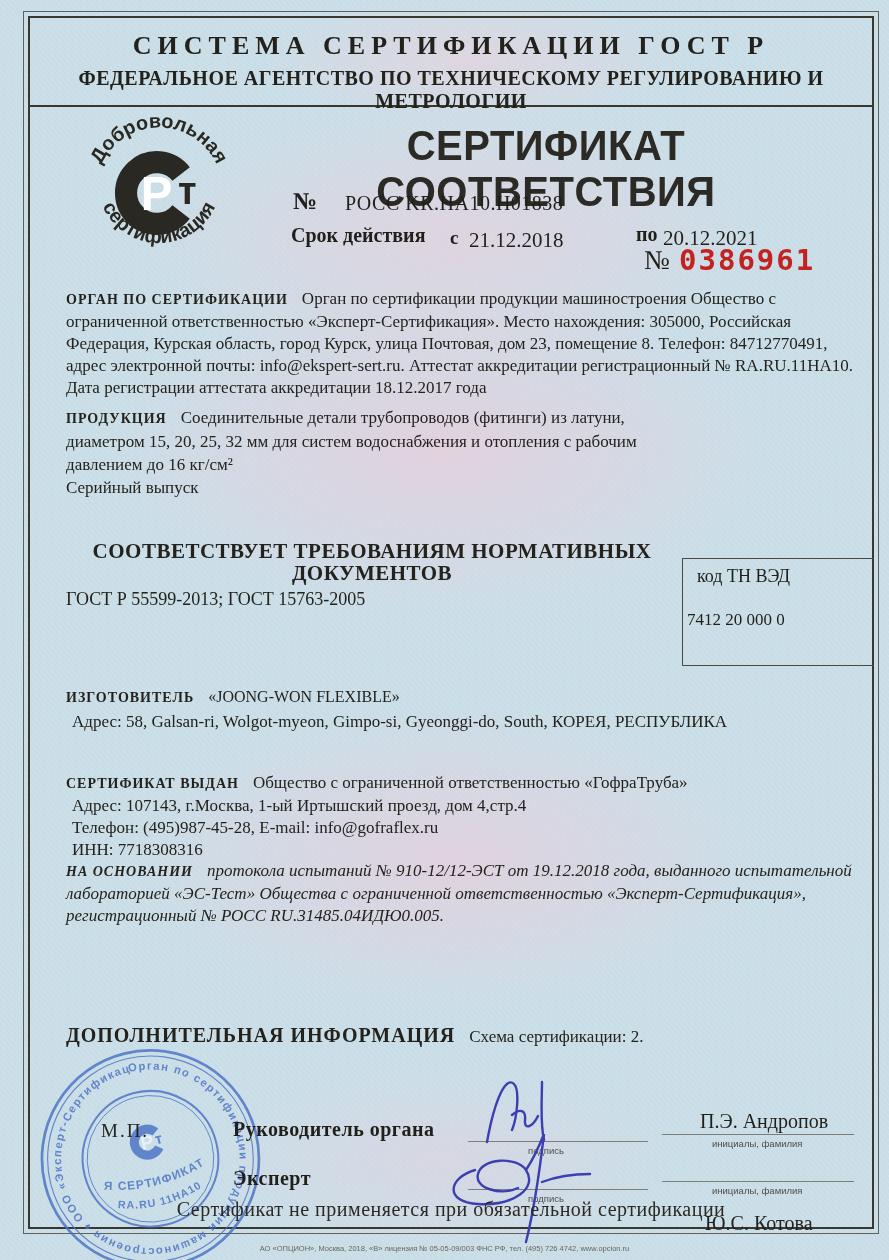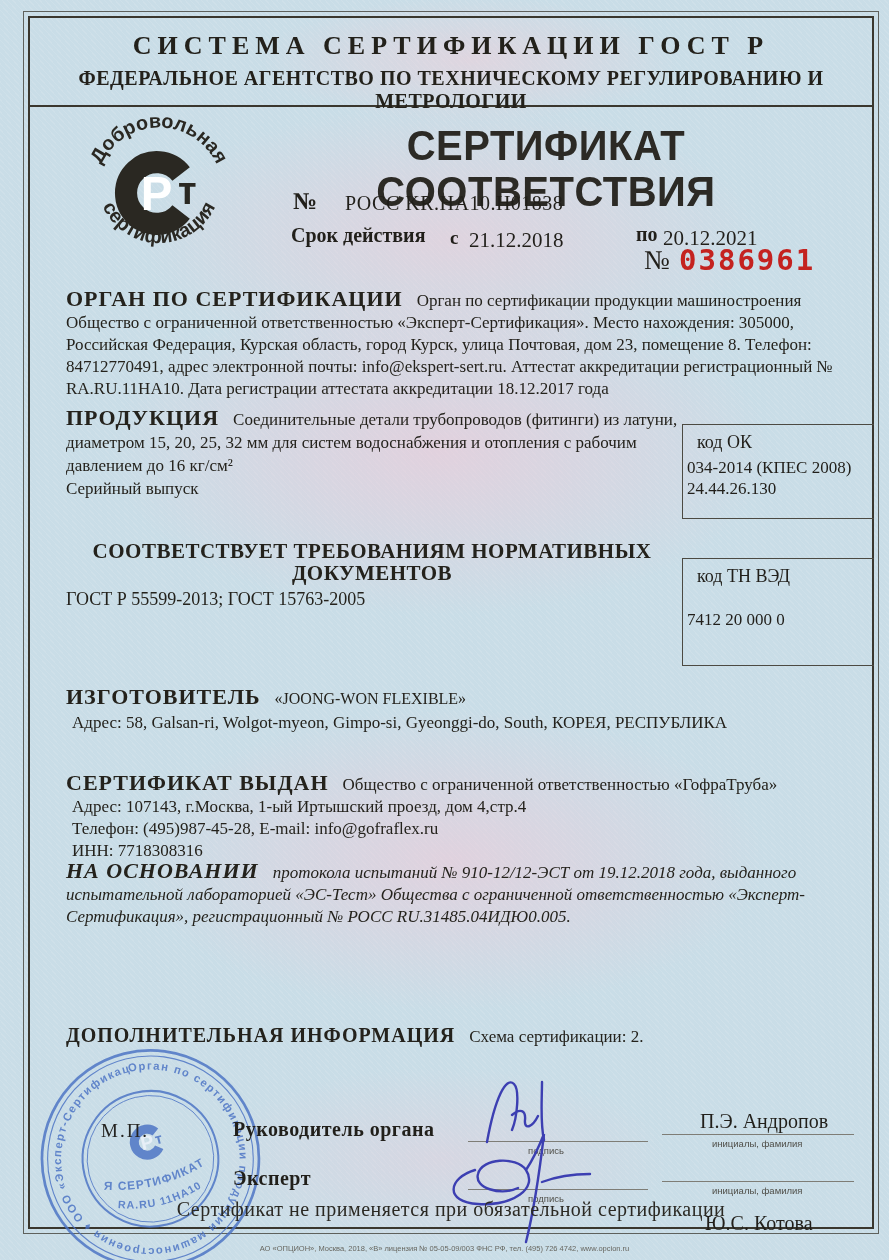--- a/index.html
+++ b/index.html
@@ -39,21 +39,21 @@
   .validity-label { position:absolute; left:291px; top:224px; font-size:20px; font-weight:bold; }
   .from-label  { position:absolute; left:450px; top:227px; font-size:19px; font-weight:bold; }
   .from-date   { position:absolute; left:469px; top:228px; font-size:21px; }
   .to-label    { position:absolute; left:636px; top:223px; font-size:20px; font-weight:bold; }
   .to-date     { position:absolute; left:663px; top:226px; font-size:21px; }
   .blank-num-label { position:absolute; left:644px; top:245px; font-size:27px; }
   .blank-num   { position:absolute; left:679px; top:243px; font-family:"DejaVu Sans Mono",monospace;
                  font-weight:bold; font-size:29px; letter-spacing:2px; color:#c4221f; }
 
   .sec { position:absolute; left:66px; font-size:17px; line-height:22px; color:#24221c; }
-  .sec b.h { font-size:22px; letter-spacing:1px; font-weight:bold; padding-right:14px; }
+  .sec b.h { font-size:14px; letter-spacing:1px; font-weight:bold; padding-right:14px; }
   .block-h { font-size:21px; letter-spacing:.5px; font-weight:bold;text-align:center; }
 
   .codebox { position:absolute; left:682px; width:192px; border:1px solid #4c4a42; border-right:none;
              font-size:17px; line-height:21px; }
   .codebox .cl { padding:7px 0 4px 14px; font-size:18px; }
   .codebox .cv { padding-left:4px; }
 
   
   .sig-label { position:absolute; font-size:20px; font-weight:bold; letter-spacing:.5px; }
   .sig-line  { position:absolute; border-top:1.3px solid #7e7d76; }
@@ -112,25 +112,20 @@
   <div class="blank-num-label">№</div>
   <div class="blank-num">0386961</div>
 
   <div class="sec" style="top:288px;width:796px;">
     <b class="h">ОРГАН ПО СЕРТИФИКАЦИИ</b><span>Орган по сертификации продукции машиностроения Общество с ограниченной ответственностью «Эксперт-Сертификация». Место нахождения: 305000, Российская Федерация, Курская область, город Курск, улица Почтовая, дом 23, помещение 8. Телефон: 84712770491, адрес электронной почты: info@ekspert-sert.ru. Аттестат аккредитации регистрационный № RA.RU.11HA10. Дата регистрации аттестата аккредитации 18.12.2017 года</span>
   </div>
 
   <div class="sec" style="top:406px;width:612px;line-height:23px;">
     <b class="h">ПРОДУКЦИЯ</b><span>Соединительные детали трубопроводов (фитинги) из латуни, диаметром 15, 20, 25, 32 мм для систем водоснабжения и отопления с рабочим давлением до 16 кг/см²</span>
     <div>Серийный выпуск</div>
-  </div>
-  <div class="codebox" style="top:424px;height:95px;">
-    <div class="cl">код ОК</div>
-    <div class="cv">034-2014 (КПЕС 2008)</div>
-    <div class="cv">24.44.26.130</div>
   </div>
 
   <div class="sec" style="top:540px;width:612px;">
     <div class="block-h">СООТВЕТСТВУЕТ ТРЕБОВАНИЯМ НОРМАТИВНЫХ ДОКУМЕНТОВ</div>
     <div style="margin-top:4px;font-size:18px;">ГОСТ Р 55599-2013; ГОСТ 15763-2005</div>
   </div>
   <div class="codebox" style="top:558px;height:108px;">
     <div class="cl">код ТН ВЭД</div>
     <div class="cv" style="margin-top:18px;">7412 20 000 0</div>
   </div>

